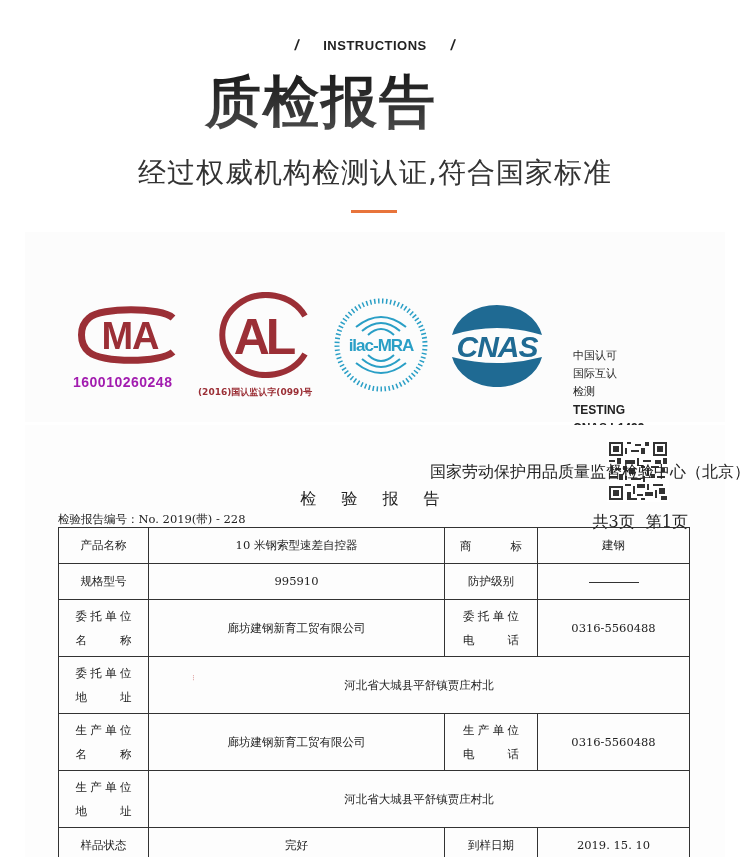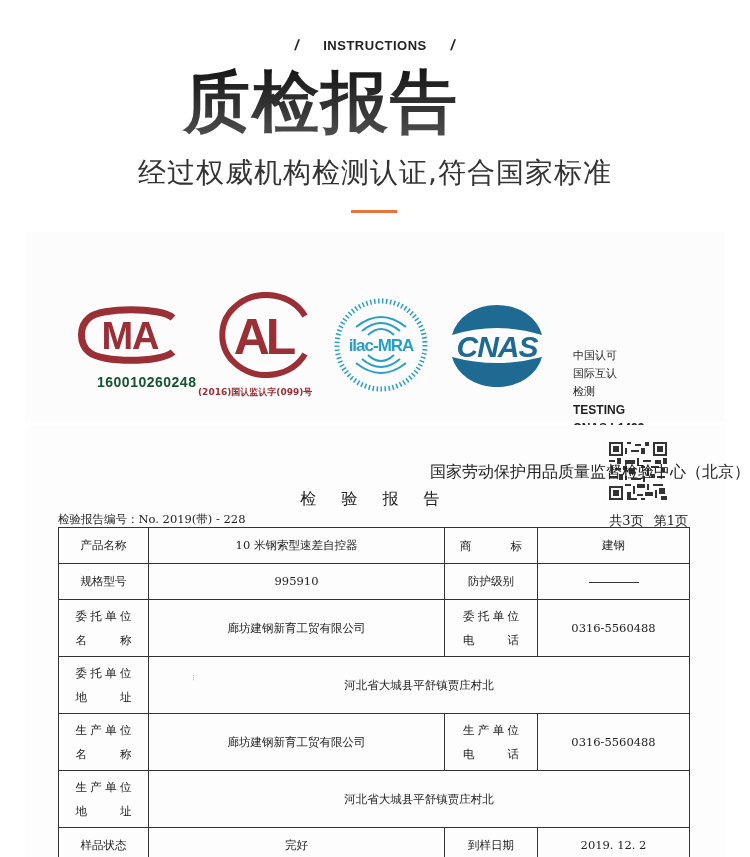--- a/index.html
+++ b/index.html
@@ -1,43 +1,43 @@
 <!DOCTYPE html>
 <html><head>
 <meta charset="utf-8">
 <style>
   html, body { margin:0; padding:0; background:#ffffff; }
   body { width:750px; height:857px; position:relative; overflow:hidden; font-family:"DejaVu Sans", sans-serif; color:#222; }
 
   .header-tag { position:absolute; top:36px; left:0; width:750px; text-align:center; font-family:"Liberation Sans", sans-serif; font-weight:bold; font-size:13px; letter-spacing:0.5px; color:#222; }
   .header-tag .slash { display:inline-block; margin:0 24px; font-weight:bold; font-size:15px; transform:skewX(-10deg); }
 
-  .main-title { position:absolute; top:60px; left:0; width:642px; text-align:center; font-family:"DejaVu Sans", sans-serif; font-weight:bold; font-size:67px; line-height:84px; color:#2a2a2a; letter-spacing:2px;
+  .main-title { position:absolute; top:60px; left:0; width:642px; text-align:center; font-family:"DejaVu Sans", sans-serif; font-weight:bold; font-size:56px; line-height:84px; color:#2a2a2a; letter-spacing:2px;
     background:linear-gradient(#111 0%, #333 55%, #555 100%); -webkit-background-clip:text; background-clip:text; -webkit-text-fill-color:transparent; }
   .subtitle { position:absolute; top:155px; left:0; width:750px; text-align:center; font-family:"DejaVu Sans", sans-serif; font-size:28px; line-height:36px; color:#333; letter-spacing:1px; }
   .accent-line { position:absolute; top:210px; left:351px; width:46px; height:3px; background:#e8743b; }
 
   .cert-panel { position:absolute; top:232px; left:25px; width:700px; height:190px; background:#fcfcfc; }
   .logo { position:absolute; }
   .cma-logo { left:77px; top:304px; width:108px; height:62px; }
-  .cma-number { position:absolute; left:73px; top:374px; font-family:"Liberation Sans", sans-serif; font-weight:bold; font-size:14px; color:#14532d; letter-spacing:0.5px;margin-left:24px; }
+  .cma-number { position:absolute; left:73px; top:374px; font-family:"Liberation Sans", sans-serif; font-weight:bold; font-size:14px; color:#a21caf; letter-spacing:0.5px; }
   .al-logo { left:213px; top:292px; width:102px; height:86px; }
   .al-number { position:absolute; left:198px; top:386px; font-family:"DejaVu Sans", sans-serif; font-weight:bold; font-size:9px; color:#9b2f36; }
   .ilac-logo { left:334px; top:297px; width:94px; height:96px; }
   .cnas-logo { left:444px; top:303px; width:106px; height:84px; }
   .cnas-text { position:absolute; left:573px; top:303px; font-size:11px; line-height:18px; color:#222;margin-top:44px; }
   .cnas-text .cn { font-family:"DejaVu Serif", serif; }
   .cnas-text .en { font-family:"Liberation Sans", sans-serif; font-weight:bold; font-size:12px; }
 
   .doc { position:absolute; top:425px; left:25px; width:700px; height:432px; background:#fdfdfd; }
   .doc-org { position:absolute; top:462px; left:0; width:750px; text-align:right; font-family:"DejaVu Serif", serif; font-size:16px; color:#222; padding-left:0; }
   .doc-title { position:absolute; top:489px; left:0; width:750px; text-align:center; font-family:"DejaVu Serif", serif; font-size:16px; color:#222; letter-spacing:10px; }
   .qr { position:absolute; left:607px; top:440px; width:62px; height:62px; }
   .report-no { position:absolute; left:58px; top:512px; font-family:"DejaVu Serif", serif; font-size:11.5px; color:#222; }
-  .page-info { position:absolute; right:62px; top:512px; font-family:"DejaVu Serif", serif; font-size:13px; color:#222; word-spacing:6px; }
+  .page-info { position:absolute; right:62px; top:512px; font-family:"DejaVu Serif", serif; font-size:16px; color:#222; word-spacing:6px; }
 
   table.report { position:absolute; left:58px; top:527px; width:631px; border-collapse:collapse; table-layout:fixed; font-family:"DejaVu Serif", serif; font-size:11.5px; color:#222; }
   table.report td { border:1.3px solid #333; text-align:center; vertical-align:middle; padding:0; line-height:15px; }
   table.report col.c1 { width:90px; }
   table.report col.c2 { width:296px; }
   table.report col.c3 { width:93px; }
   table.report col.c4 { width:152px; }
   table.report tr { height:36px; }
   .lbl2 { display:block; text-align:justify; text-align-last:justify; width:56px; margin:8px auto; line-height:16px; }
   .dash { display:inline-block; width:50px; height:0; border-top:1px solid #333; vertical-align:middle; }
@@ -211,21 +211,21 @@
     <td>
           <span class="lbl2">生产单位</span>
           <span class="lbl2">地    址</span>
         </td>
     <td colspan="3"><span>河北省大城县平舒镇贾庄村北</span></td>
   </tr>
   <tr>
     <td><span>样品状态</span></td>
     <td><span>完好</span></td>
     <td><span>到样日期</span></td>
-    <td><span>2019. 12. 2</span></td>
+    <td><span>2019. 15. 10</span></td>
   </tr>
   <tr style="height:20px">
     <td></td>
     <td colspan="3"></td>
   </tr>
 </tbody>
   </table>
 
 <div class="stamp">⁝</div>
 

